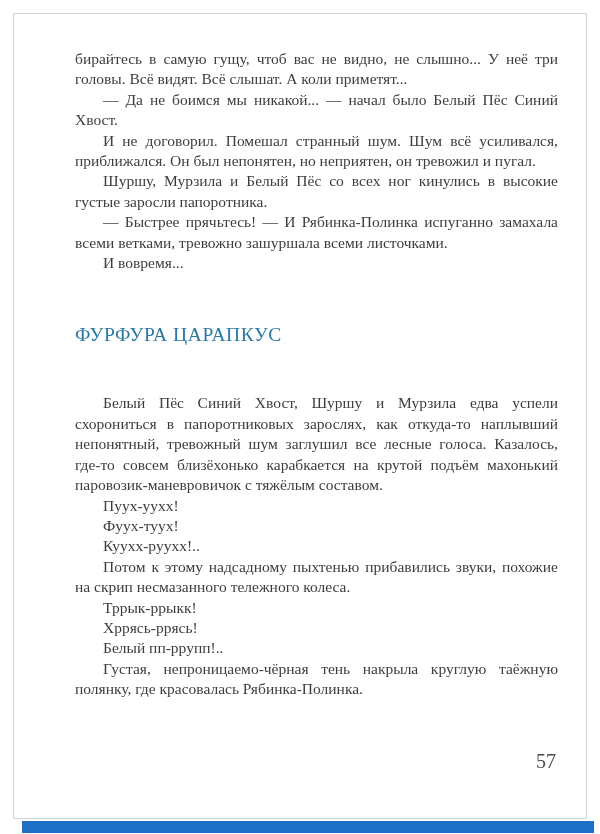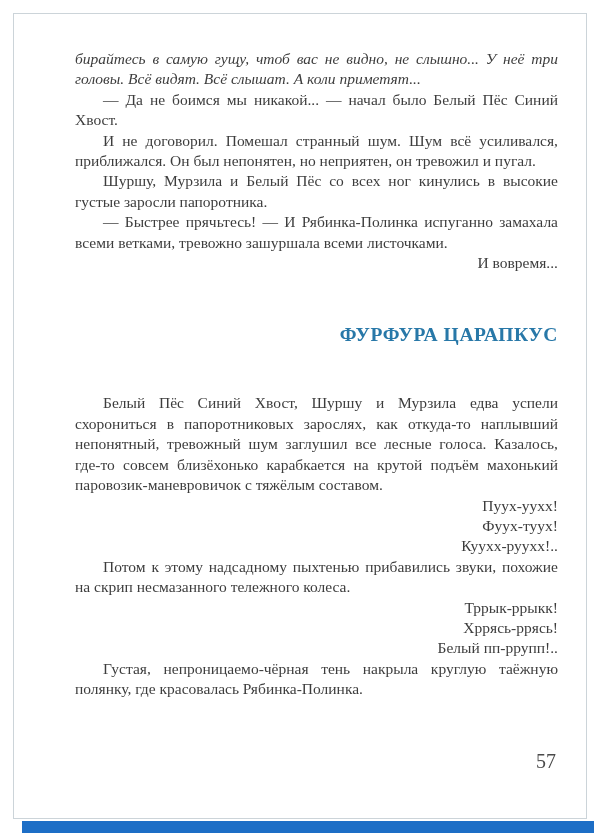--- a/index.html
+++ b/index.html
@@ -36,34 +36,32 @@
     font-size: 15.5px;
     line-height: 20.4px;
     text-align: justify;
     color: #3d3d3d;
   }
   .text-block p.indent {
     text-indent: 28px;
   }
   .text-block p.noindent {
     text-indent: 0;
-    font-style: italic;
   }
   .text-block p.short {
-    text-align: right;
+    text-align: left;
   }
   h1.chapter {
     margin: 51px 0 47px 0;
     font-size: 19.5px;
-    font-weight: 700;
+    font-weight: 400;
     letter-spacing: 0.6px;
     color: #2878a8;
     text-indent: 0;
     font-family: "Liberation Serif", "DejaVu Serif", serif;
-    text-align: right;
   }
   .page-number {
     position: absolute;
     right: 44px;
     top: 750px;
     font-size: 20px;
     color: #4a4a4a;
   }
   .bottom-bar {
     position: absolute;

